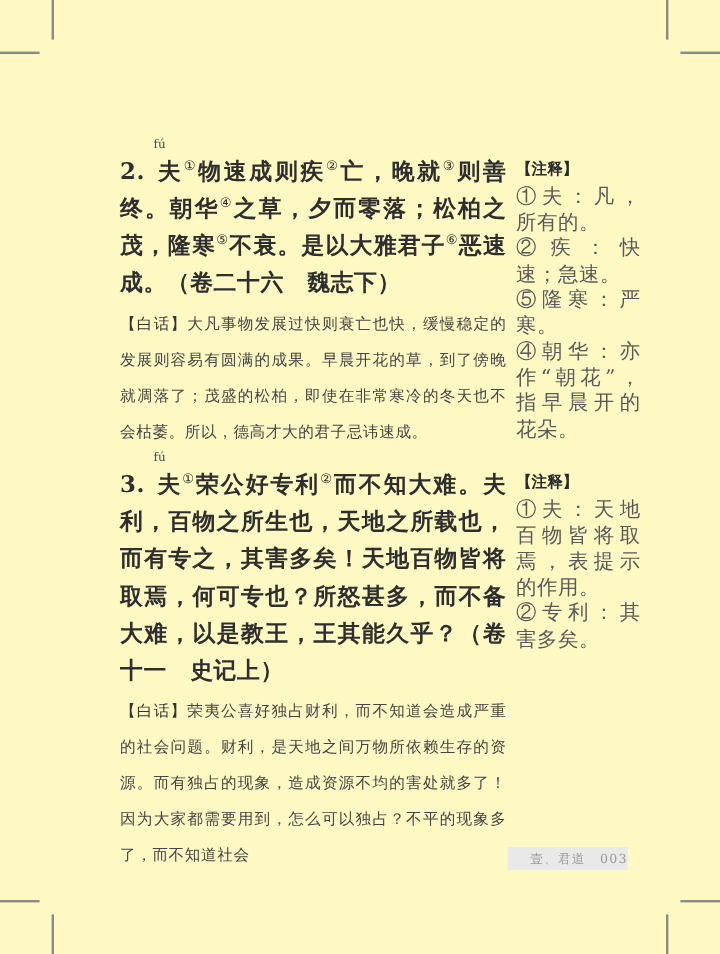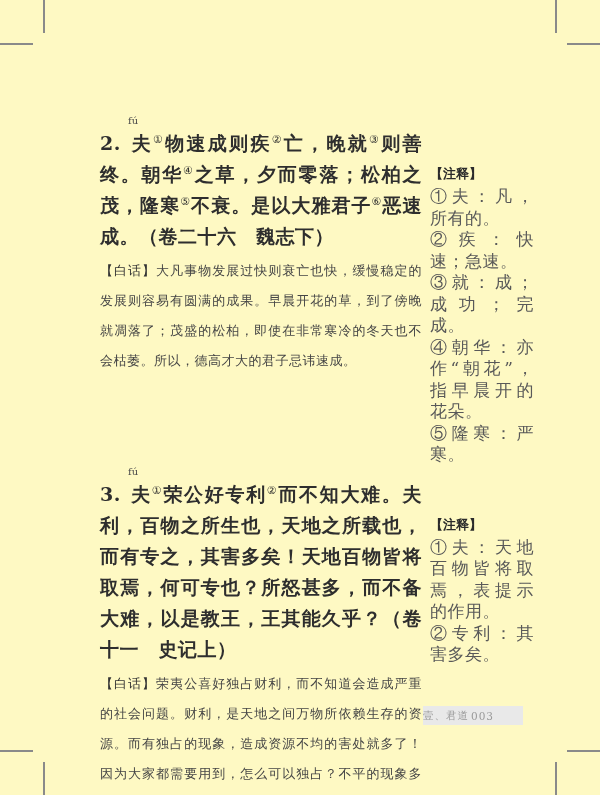--- a/index.html
+++ b/index.html
@@ -27,21 +27,21 @@
 
   
   .content {
     position: absolute;
     left: 100px; top: 128px;
     width: 434px;
   }
   .section { display: flex; gap: 8px; }
   .section + .section { margin-top: 13px; }
   .main-col { width: 322px; flex: 0 0 322px; }
-  .notes-col { width: 104px; flex: 0 0 104px; padding-top: 3px; margin-top: 32px; }
+  .notes-col { width: 104px; flex: 0 0 104px; padding-top: 3px; }
 
   .classical {
     position: relative;
     font-size: 19px;
     font-weight: bold;
     line-height: 31px;
     letter-spacing: 0.5px;
     color: #2e2e2e;
     text-align: justify;
   }
@@ -89,22 +89,22 @@
   }
 
   
   .footer-bar {
     position: absolute;
     left: 423px; top: 706px;
     width: 100px; height: 19px;
     background: #e9e9e9;
     display: flex;
     align-items: center;
-    justify-content: flex-start;
-    gap: 2px;
+    justify-content: flex-end;
+    gap: 12px;
     font-size: 10.5px;
     color: #9a9a9a;
     letter-spacing: 1px;
     white-space: nowrap;
   }
 </style>
 </head>
 <body>
 
 <div class="page">
@@ -128,23 +128,22 @@
           <span class="sup-circled">夫<sup>①</sup>物速成则疾<sup>②</sup>亡，晚就<sup>③</sup>则善终。朝华<sup>④</sup>之草，夕而零落；松柏之茂，隆寒<sup>⑤</sup>不衰。是以大雅君子<sup>⑥</sup>恶速成。（卷二十六　魏志下）</span>
         </p>
         <p class="vernacular">
           <span class="vlabel">【白话】</span><span>大凡事物发展过快则衰亡也快，缓慢稳定的发展则容易有圆满的成果。早晨开花的草，到了傍晚就凋落了；茂盛的松柏，即使在非常寒冷的冬天也不会枯萎。所以，德高才大的君子忌讳速成。</span>
         </p>
       </div>
       <aside class="notes-col">
         <div class="notes-label">【注释】</div>
         <div class="note">①夫：凡，所有的。</div>
         <div class="note">②疾：快速；急速。</div>
-        <div class="note">③就：成；成功；完成。</div>
+        <div class="note">⑤隆寒：严寒。</div>
         <div class="note">④朝华：亦作“朝花”，指早晨开的花朵。</div>
-        <div class="note">⑤隆寒：严寒。</div>
       </aside>
     </section>
 
     <section class="section">
       <div class="main-col">
         <p class="classical">
           <span class="pinyin">fú</span>
           <span class="passage-number">3.</span>
           <span class="sup-circled">夫<sup>①</sup>荣公好专利<sup>②</sup>而不知大难。夫利，百物之所生也，天地之所载也，而有专之，其害多矣！天地百物皆将取焉，何可专也？所怒甚多，而不备大难，以是教王，王其能久乎？（卷十一　史记上）</span>
         </p>

